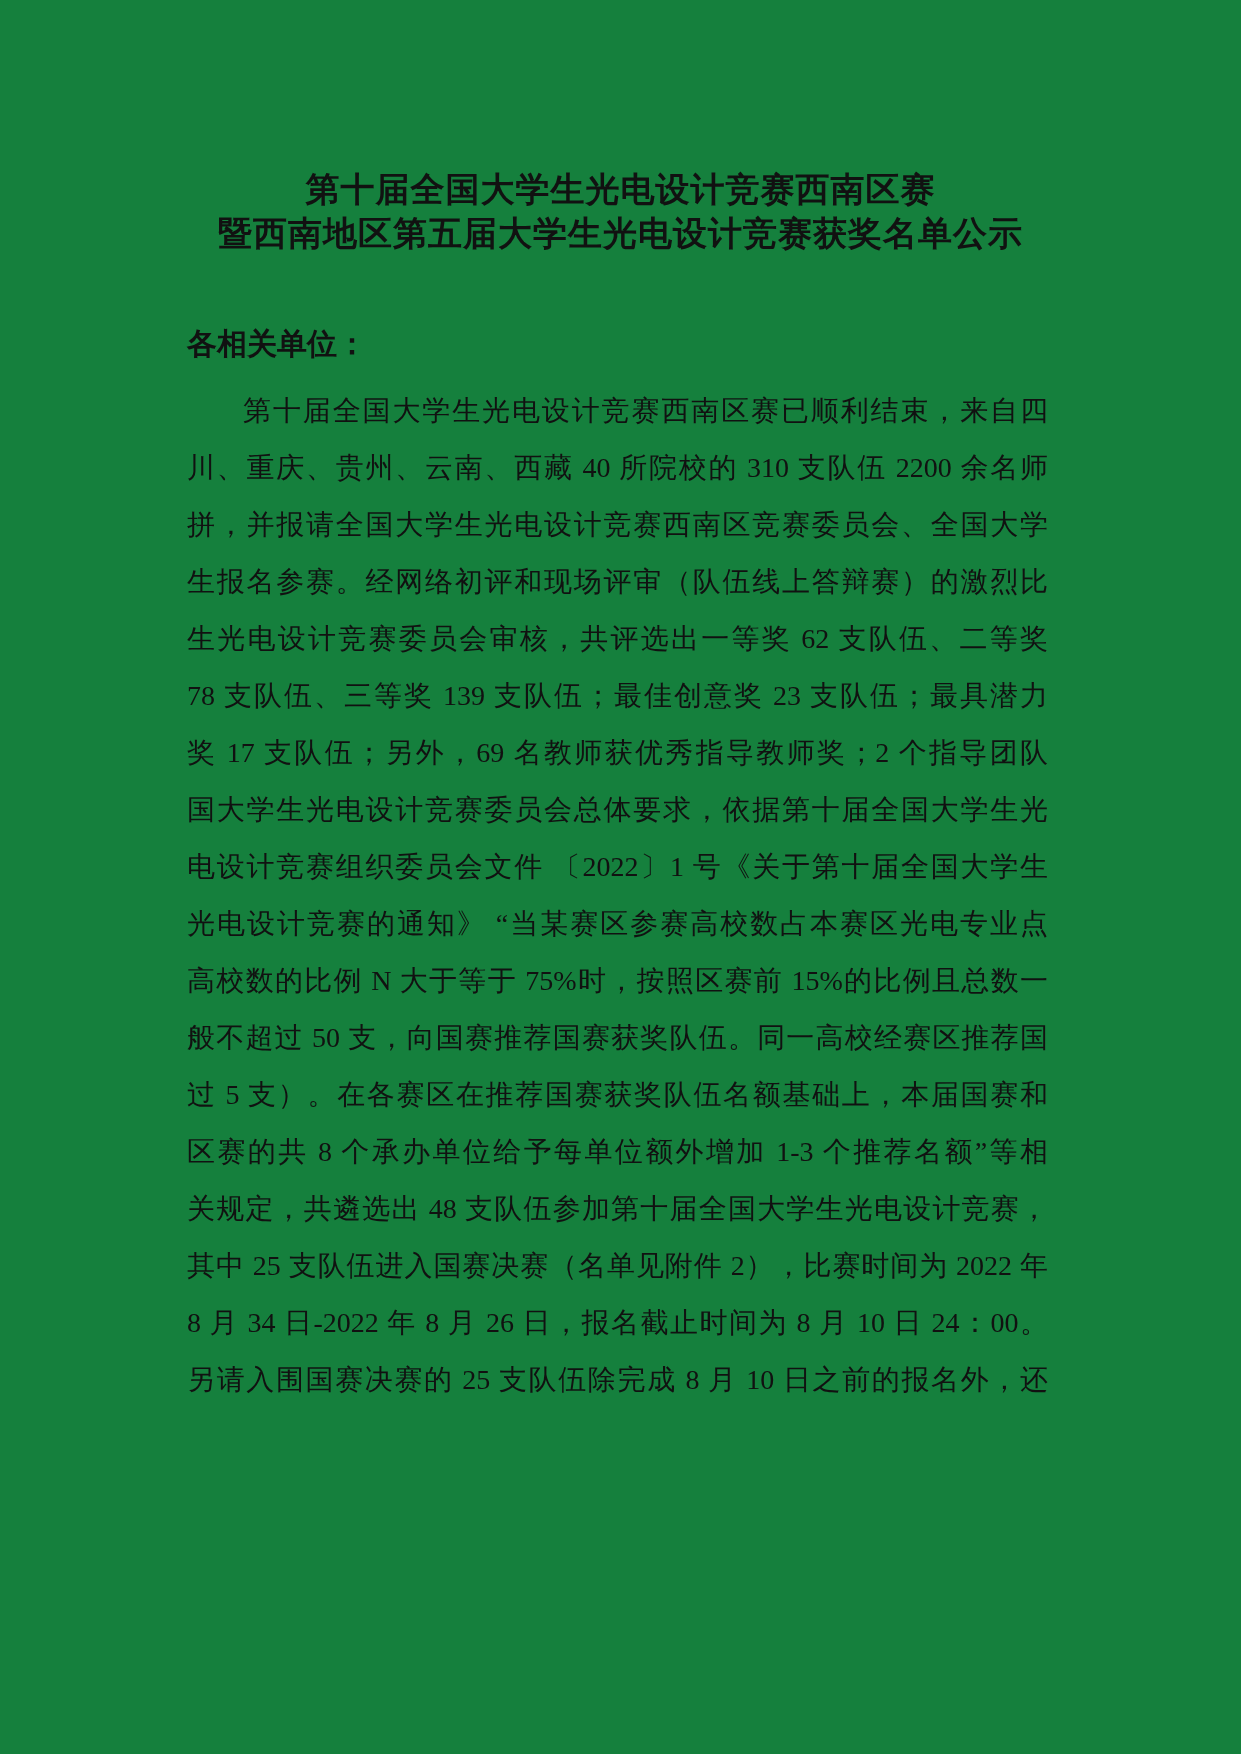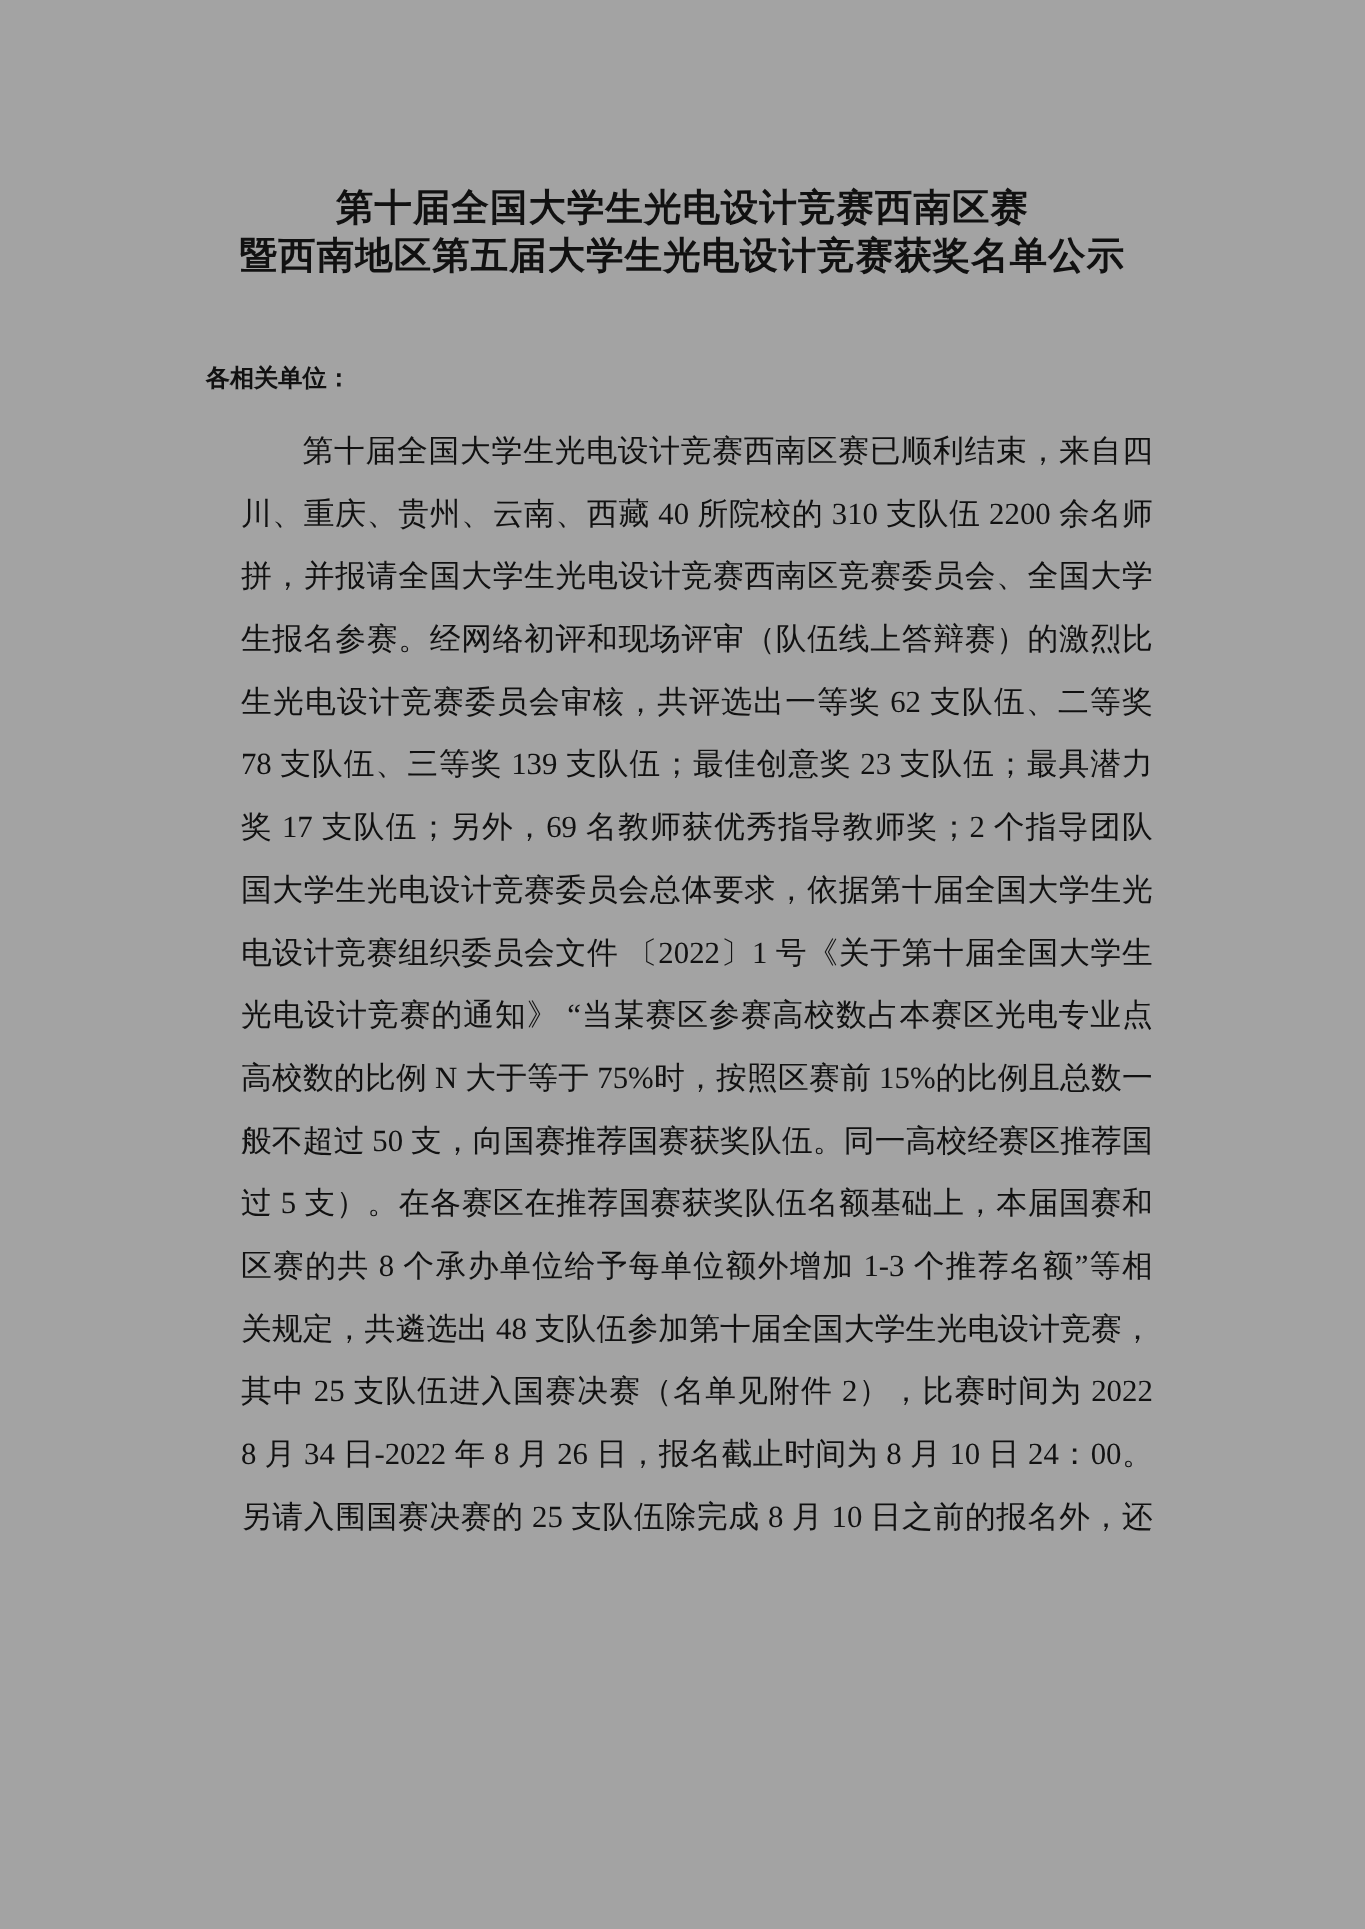--- a/index.html
+++ b/index.html
@@ -4,21 +4,21 @@
 <style>
   html, body {
     margin: 0;
     padding: 0;
     background: #ffffff;
   }
   .page {
     position: relative;
     width: 1241px;
     height: 1754px;
-    background: #a3a3a3;
+    background: #15803d;
     color: #111111;
     font-family: "Liberation Serif", "DejaVu Serif", serif;
     overflow: hidden;
   }
   .doc-title {
     position: absolute;
     top: 168px;
     left: 0;
     width: 1241px;
     text-align: center;
@@ -27,38 +27,37 @@
     font-size: 34px;
     font-weight: bold;
     line-height: 44px;
     letter-spacing: 1px;
     white-space: nowrap;
   }
   .salutation {
     position: absolute;
     top: 326px;
     left: 187px;
-    font-size: 22px;
+    font-size: 30px;
     font-weight: bold;
     line-height: 36px;
   }
   .body-text {
     position: absolute;
     top: 382px;
     left: 187px;
     width: 861px;
     font-size: 28px;
   }
   .body-line {
     height: 57px;
     line-height: 57px;
     text-align: justify;
     text-align-last: justify;
     overflow: hidden;
-    margin-left: 32px;
   }
   .body-line.indented {
     text-indent: 2em;
   }
 </style>
 </head>
 <body>
 
 <div class="page">
 

